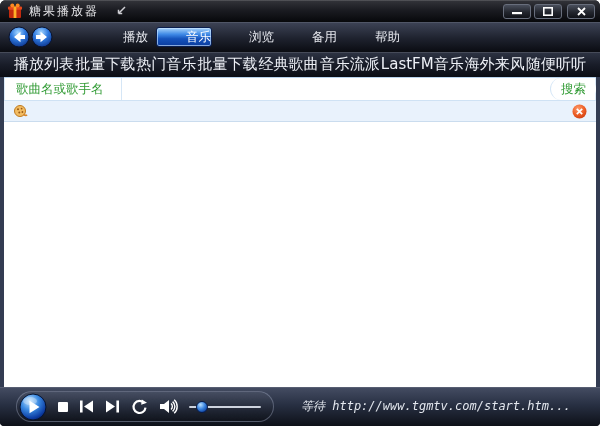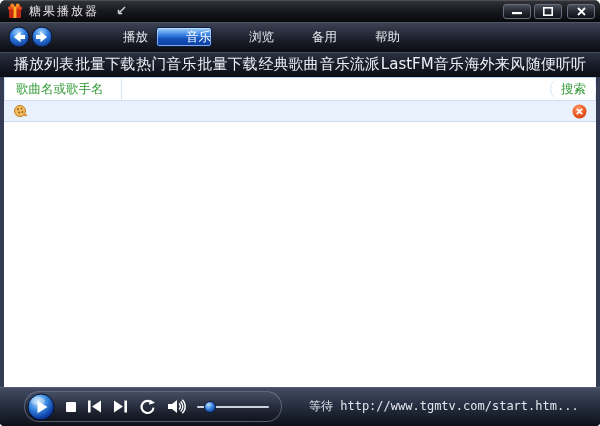--- a/index.html
+++ b/index.html
@@ -101,24 +101,25 @@
     display:flex;align-items:center;justify-content:space-between;
     padding:0 9px;background:#e9f2fc;
     border-bottom:1px solid #cadcee;
   }
   .content{flex:1 1 auto;background:#ffffff;}
 
   
   .playerbar{
     height:39px;flex:0 0 39px;
     display:flex;align-items:center;
-    padding-left:24px;
+    padding-left:16px;
     background:linear-gradient(#454d63,#283043 45%,#0d1018);
     box-shadow:inset 0 1px 0 rgba(255,255,255,.10);
     border-radius:0 0 4px 4px;
+    font-style:italic;
   }
   .controls-pill{
     display:flex;align-items:center;
     height:31px;padding:0 12px 0 2px;
     border:1px solid rgba(150,160,185,.45);
     border-radius:16px;
     background:linear-gradient(rgba(255,255,255,.05),rgba(0,0,0,.18));
     gap:11px;
   }
   .ctl{display:inline-flex;align-items:center;cursor:pointer;}

